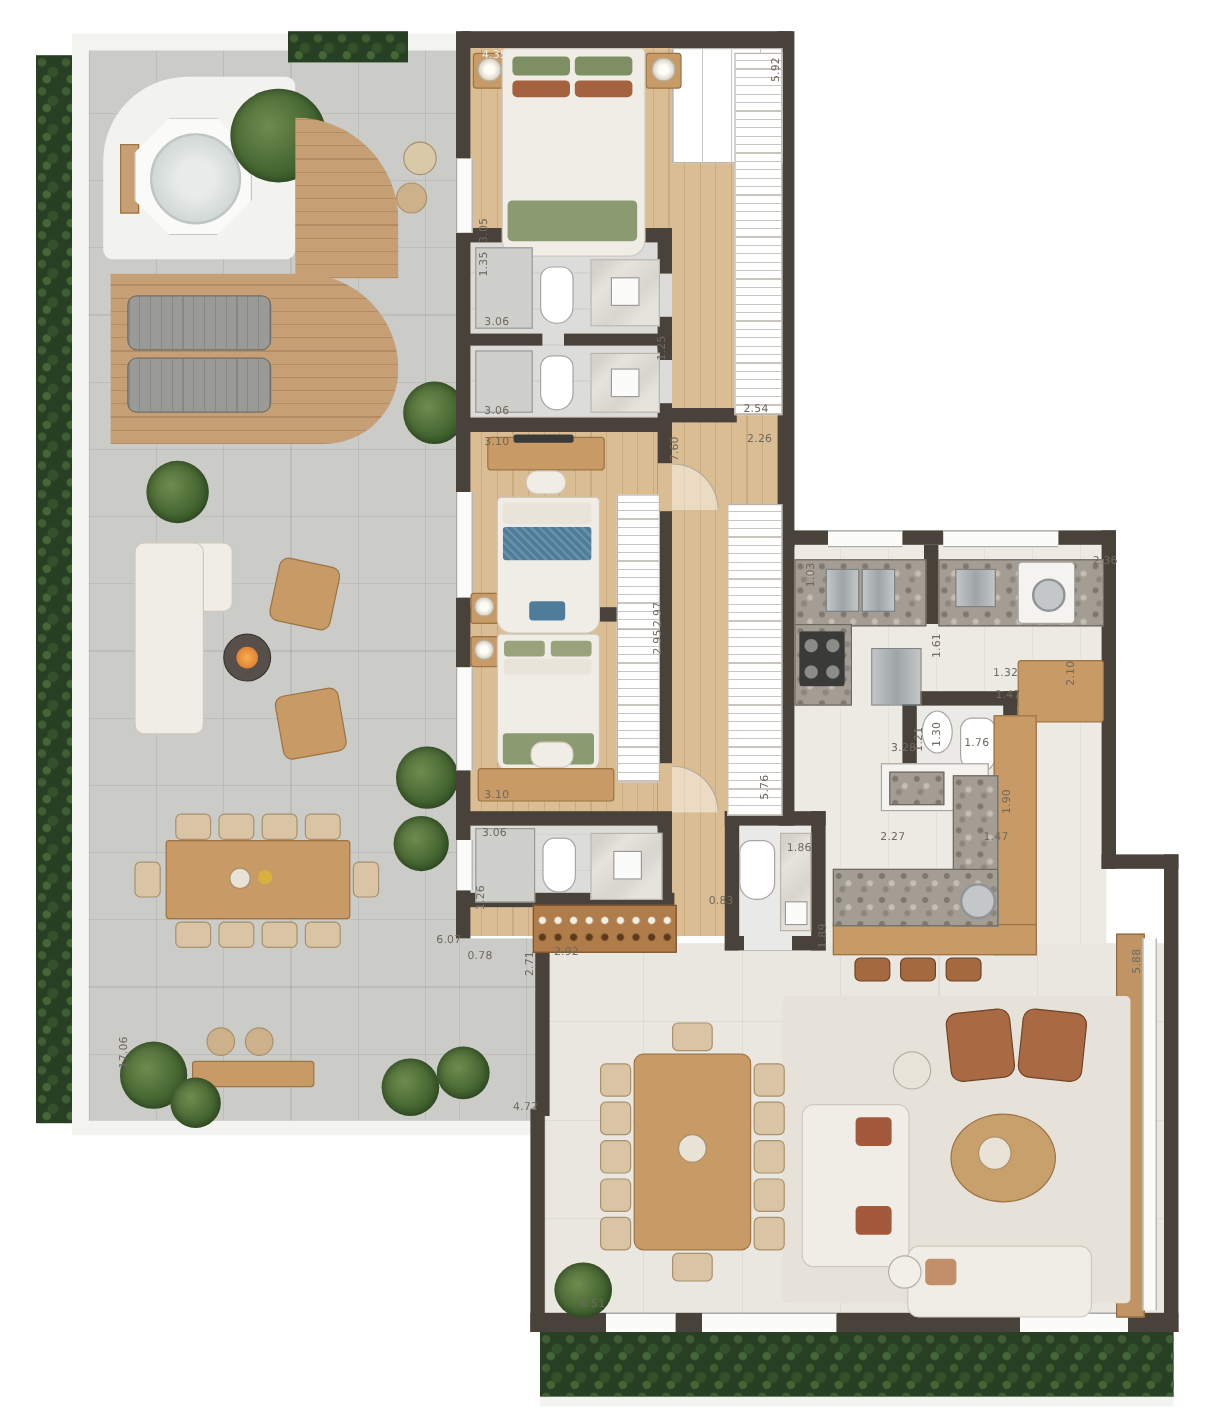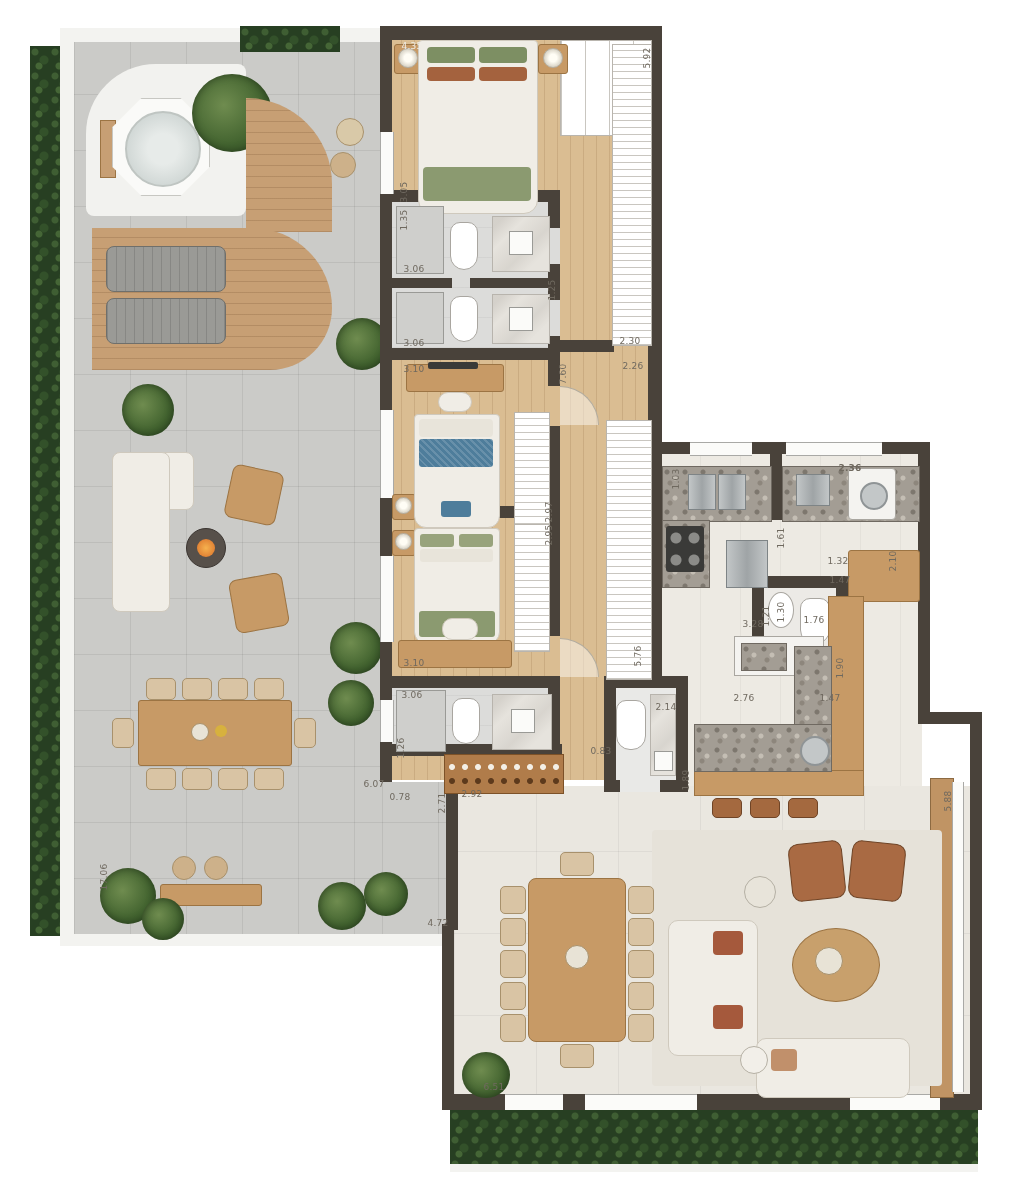--- a/index.html
+++ b/index.html
@@ -313,48 +313,48 @@
   <div class="plant" style="left:462px;top:1052px;width:48px;height:46px;"></div>
 
   <div id="dims" class="abs" style="left:0;top:0;width:1024px;height:1183px;">
       <span class="dim light" style="left: 412px; top: 46px; transform: translate(-50%, -50%);">4.35</span>
       <span class="dim" style="left: 647px; top: 58px; transform: translate(-50%, -50%) rotate(-90deg);">5.92</span>
       <span class="dim" style="left: 404px; top: 192px; transform: translate(-50%, -50%) rotate(-90deg);">3.05</span>
       <span class="dim" style="left: 404px; top: 220px; transform: translate(-50%, -50%) rotate(-90deg);">1.35</span>
       <span class="dim" style="left: 414px; top: 269px; transform: translate(-50%, -50%);">3.06</span>
       <span class="dim" style="left: 552px; top: 290px; transform: translate(-50%, -50%) rotate(-90deg);">1.25</span>
       <span class="dim" style="left: 414px; top: 343px; transform: translate(-50%, -50%);">3.06</span>
-      <span class="dim" style="left: 630px; top: 341px; transform: translate(-50%, -50%);">2.30</span>
+      <span class="dim" style="left: 630px; top: 341px; transform: translate(-50%, -50%);">2.54</span>
       <span class="dim" style="left: 633px; top: 366px; transform: translate(-50%, -50%);">2.26</span>
       <span class="dim" style="left: 563px; top: 374px; transform: translate(-50%, -50%) rotate(-90deg);">7.60</span>
       <span class="dim" style="left: 414px; top: 369px; transform: translate(-50%, -50%);">3.10</span>
       <span class="dim" style="left: 549px; top: 512px; transform: translate(-50%, -50%) rotate(-90deg);">2.97</span>
       <span class="dim" style="left: 549px; top: 535px; transform: translate(-50%, -50%) rotate(-90deg);">2.95</span>
       <span class="dim" style="left: 414px; top: 663px; transform: translate(-50%, -50%);">3.10</span>
       <span class="dim" style="left: 412px; top: 695px; transform: translate(-50%, -50%);">3.06</span>
       <span class="dim" style="left: 401px; top: 748px; transform: translate(-50%, -50%) rotate(-90deg);">1.26</span>
       <span class="dim" style="left: 374px; top: 784px; transform: translate(-50%, -50%);">6.07</span>
       <span class="dim" style="left: 400px; top: 797px; transform: translate(-50%, -50%);">0.78</span>
       <span class="dim" style="left: 442px; top: 803px; transform: translate(-50%, -50%) rotate(-90deg);">2.71</span>
       <span class="dim" style="left: 472px; top: 794px; transform: translate(-50%, -50%);">2.92</span>
       <span class="dim" style="left: 601px; top: 751px; transform: translate(-50%, -50%);">0.83</span>
-      <span class="dim" style="left: 666px; top: 707px; transform: translate(-50%, -50%);">2.14</span>
+      <span class="dim" style="left: 666px; top: 707px; transform: translate(-50%, -50%);">1.86</span>
       <span class="dim" style="left: 686px; top: 780px; transform: translate(-50%, -50%) rotate(-90deg);">1.89</span>
       <span class="dim" style="left: 638px; top: 656px; transform: translate(-50%, -50%) rotate(-90deg);">5.76</span>
       <span class="dim" style="left: 676px; top: 479px; transform: translate(-50%, -50%) rotate(-90deg);">1.03</span>
-      <span class="dim" style="left: 850px; top: 468px; transform: translate(-50%, -50%); font-weight: bold;">2.36</span>
+      <span class="dim" style="left: 921px; top: 468px; transform: translate(-50%, -50%);">2.36</span>
       <span class="dim" style="left: 781px; top: 538px; transform: translate(-50%, -50%) rotate(-90deg);">1.61</span>
       <span class="dim" style="left: 838px; top: 561px; transform: translate(-50%, -50%);">1.32</span>
       <span class="dim" style="left: 893px; top: 561px; transform: translate(-50%, -50%) rotate(-90deg);">2.10</span>
       <span class="dim" style="left: 840px; top: 580px; transform: translate(-50%, -50%);">1.47</span>
       <span class="dim" style="left: 781px; top: 612px; transform: translate(-50%, -50%) rotate(-90deg);">1.30</span>
       <span class="dim" style="left: 766px; top: 616px; transform: translate(-50%, -50%) rotate(-90deg);">1.21</span>
       <span class="dim" style="left: 814px; top: 620px; transform: translate(-50%, -50%);">1.76</span>
       <span class="dim" style="left: 753px; top: 624px; transform: translate(-50%, -50%);">3.28</span>
       <span class="dim" style="left: 840px; top: 668px; transform: translate(-50%, -50%) rotate(-90deg);">1.90</span>
-      <span class="dim" style="left: 744px; top: 698px; transform: translate(-50%, -50%);">2.76</span>
+      <span class="dim" style="left: 744px; top: 698px; transform: translate(-50%, -50%);">2.27</span>
       <span class="dim" style="left: 830px; top: 698px; transform: translate(-50%, -50%);">1.47</span>
       <span class="dim" style="left: 104px; top: 877px; transform: translate(-50%, -50%) rotate(-90deg);">17.06</span>
       <span class="dim" style="left: 438px; top: 923px; transform: translate(-50%, -50%);">4.72</span>
       <span class="dim" style="left: 494px; top: 1087px; transform: translate(-50%, -50%);">6.51</span>
       <span class="dim" style="left: 948px; top: 801px; transform: translate(-50%, -50%) rotate(-90deg);">5.88</span>
     </div>
 </div>
 
 </body></html>

